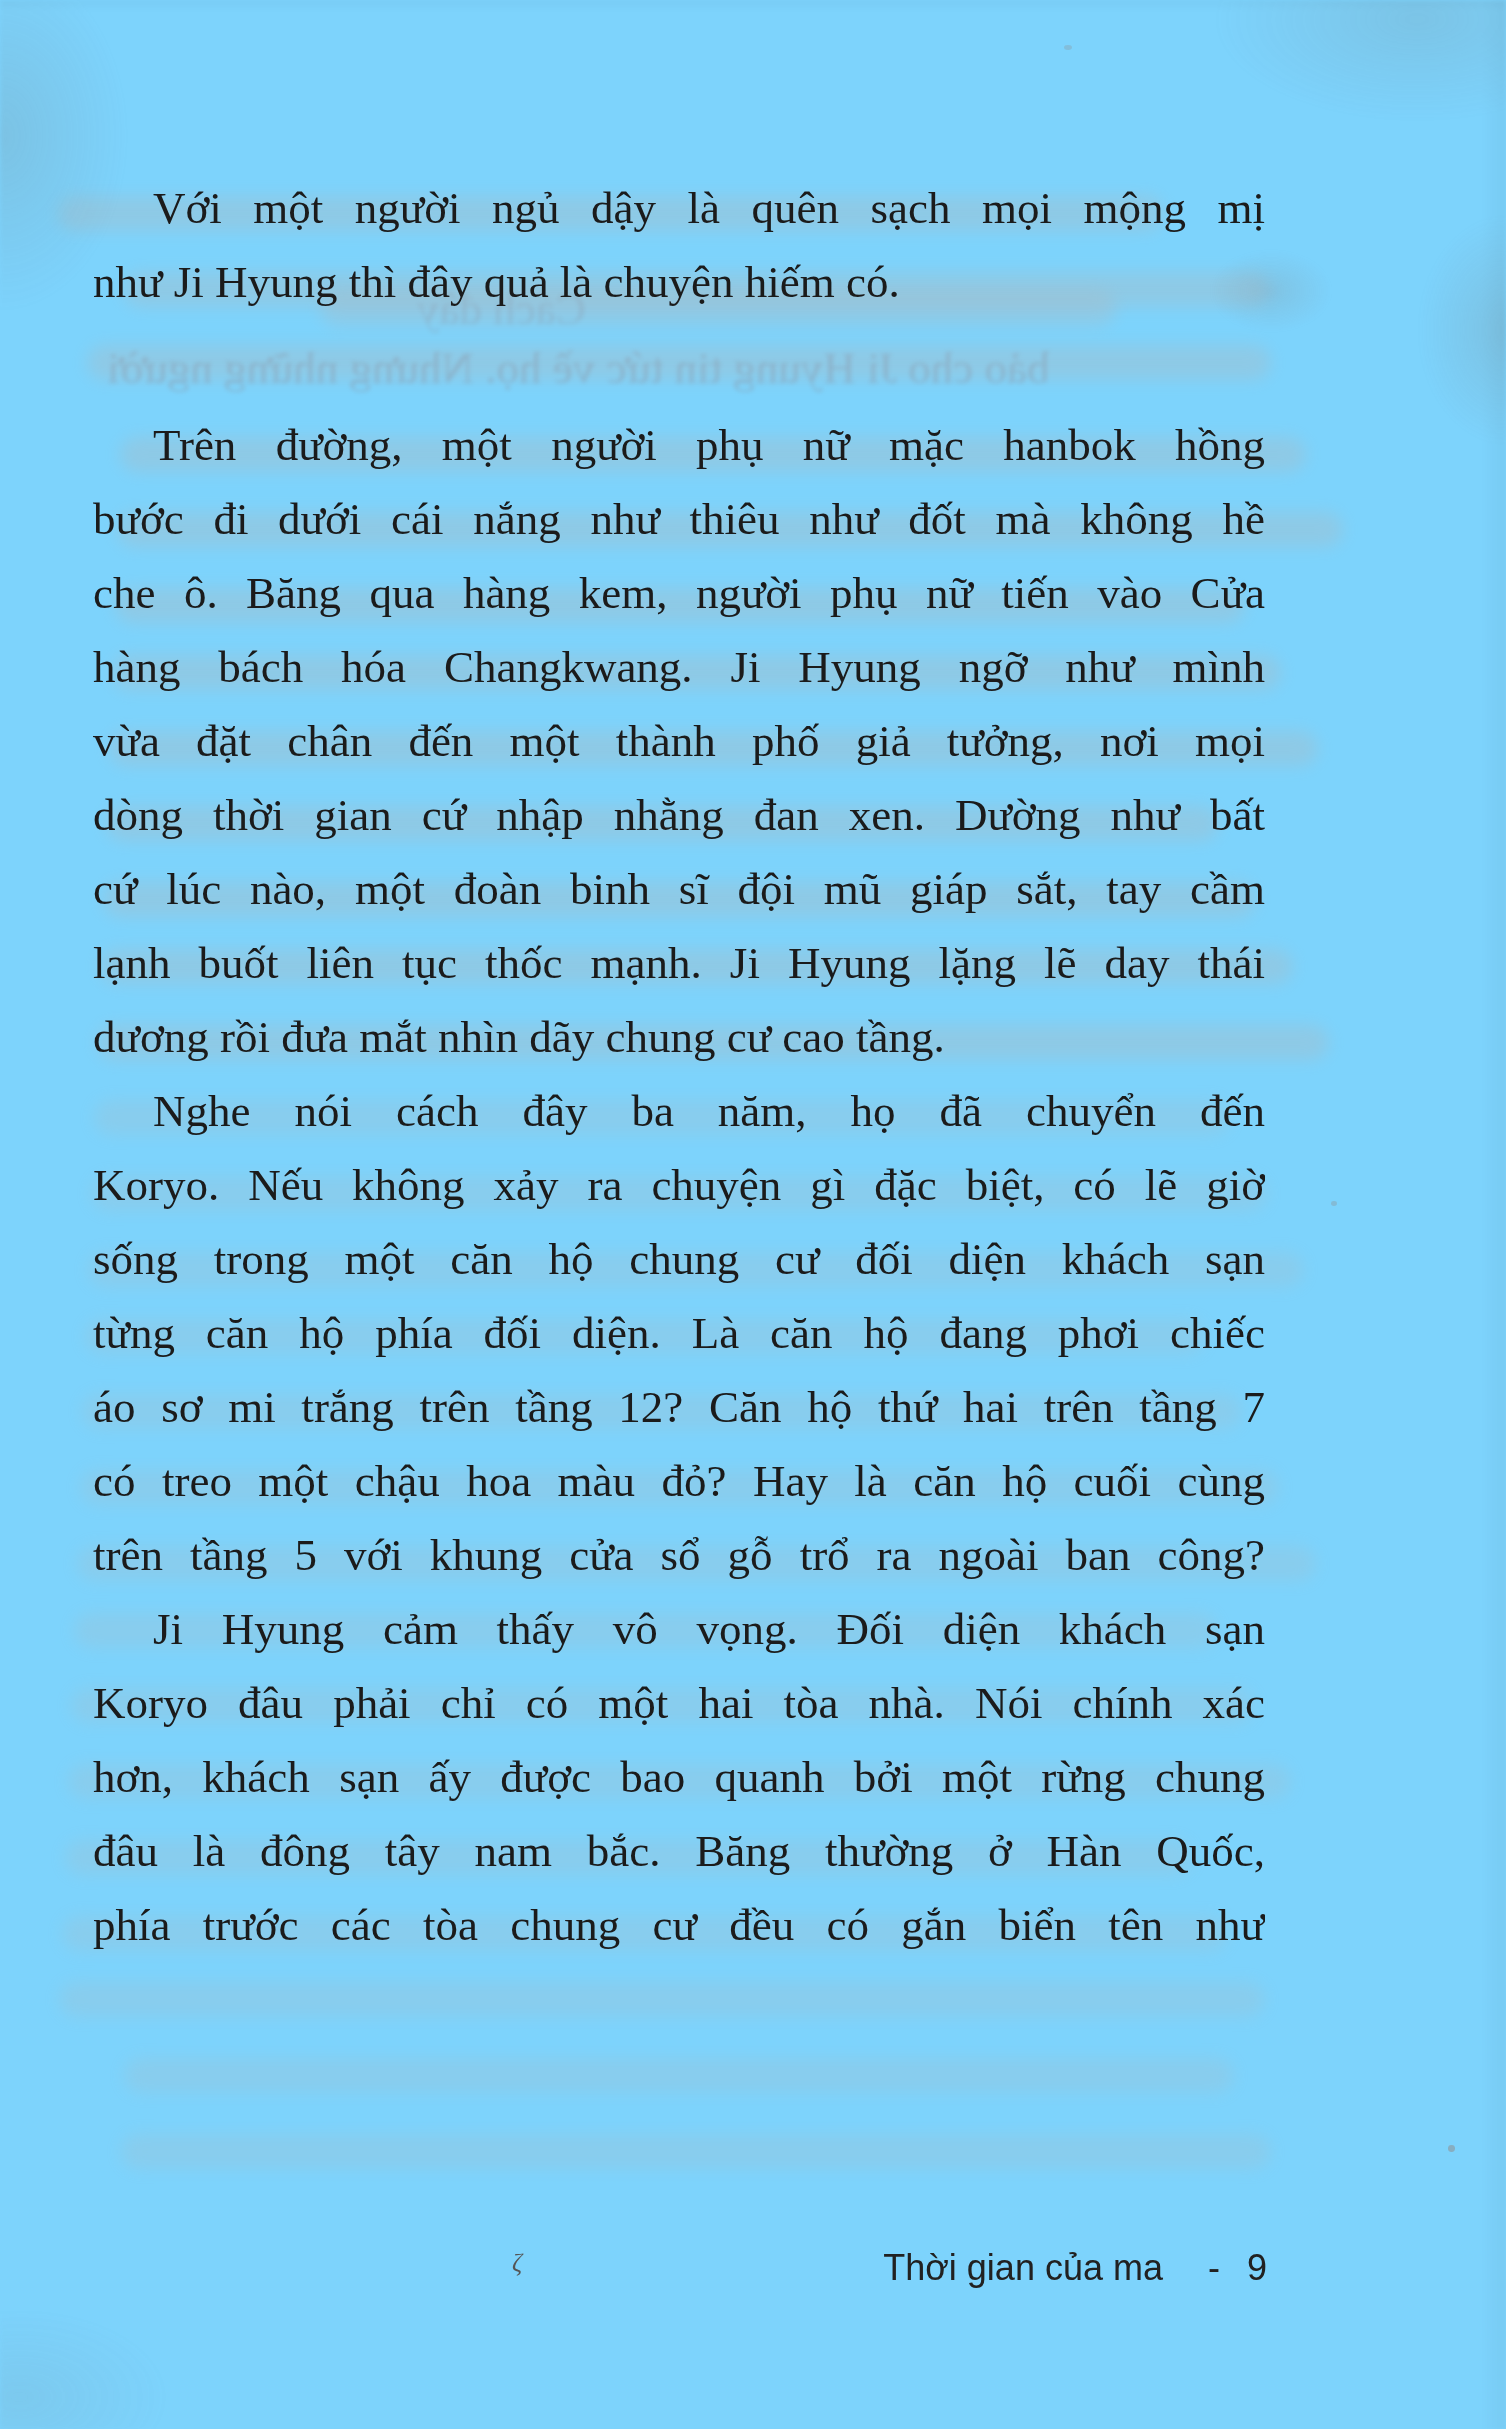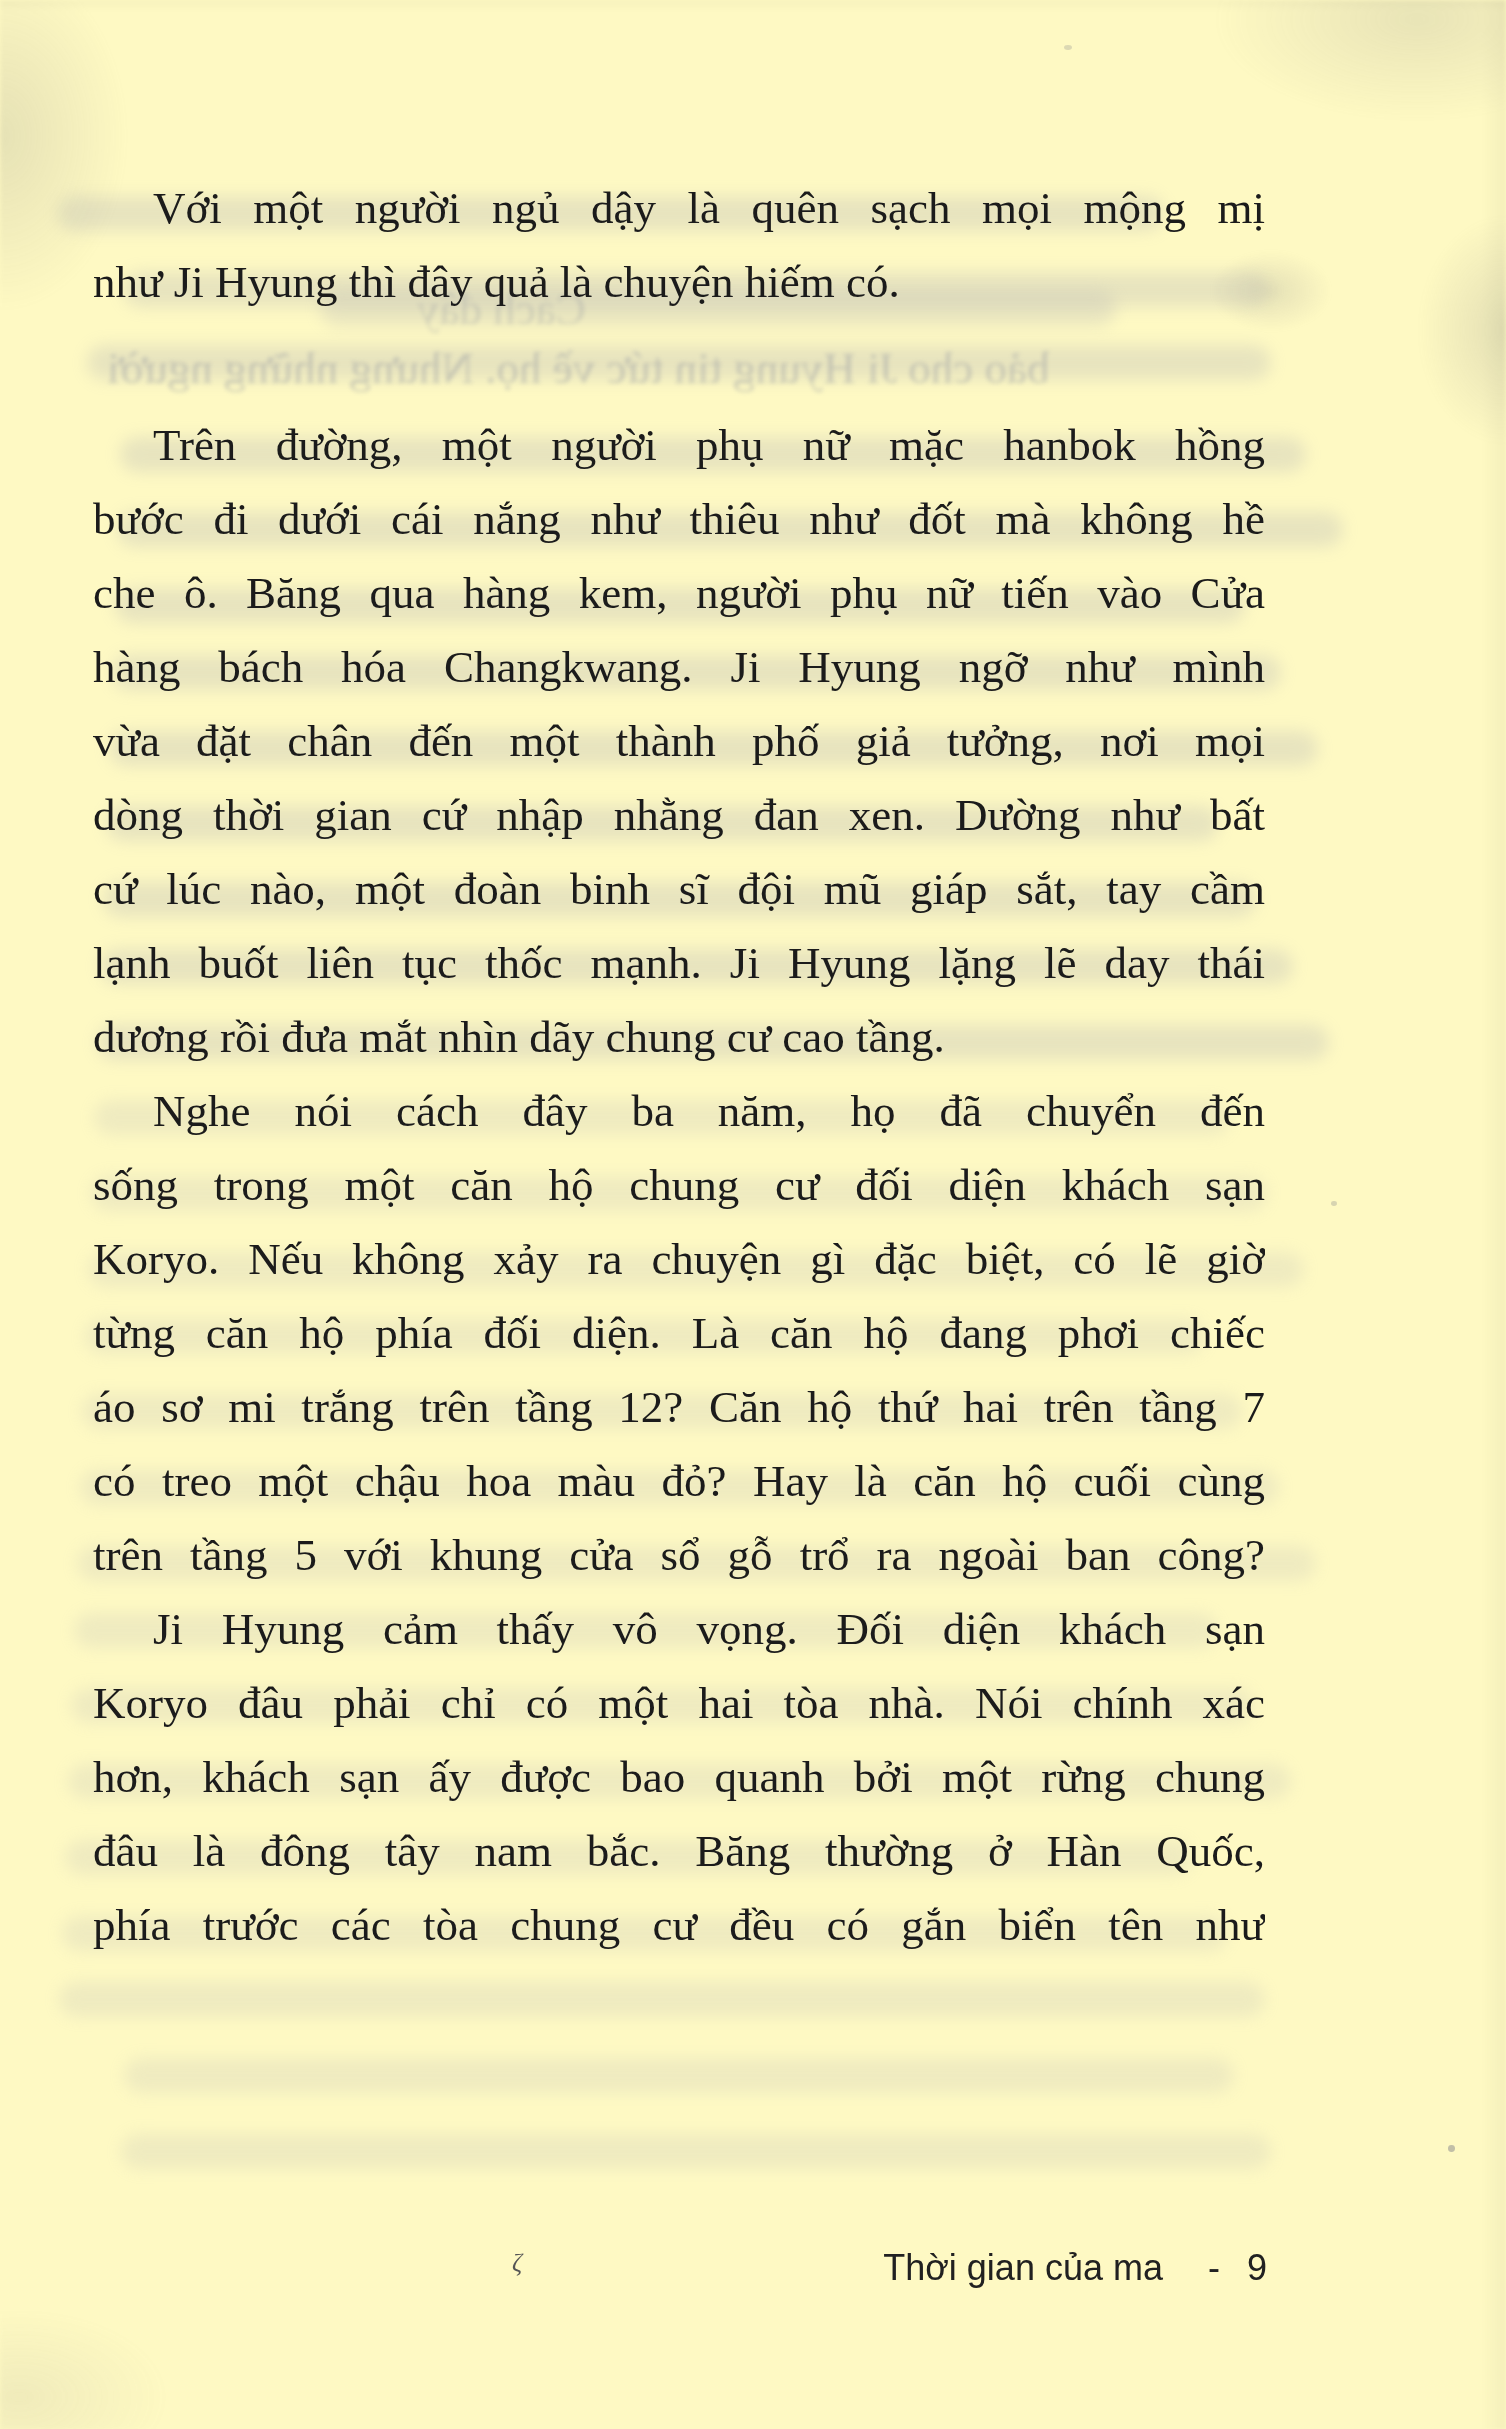--- a/index.html
+++ b/index.html
@@ -1,19 +1,19 @@
 <!DOCTYPE html>
 <html><head>
 <meta charset="utf-8">
 <style>
   html,body{margin:0;padding:0;background:#888;}
   .page{
     position:relative;
     width:1506px;height:2430px;
-    background:#fef9c3;
+    background:#7dd3fc;
     overflow:hidden;
     font-family:"Liberation Serif", serif;
   }
   
   .vignette{
     position:absolute;inset:0;z-index:2;pointer-events:none;
     background:
       radial-gradient(184px 252px at 0px 136px,   rgba(120,120,120,0.18), transparent 70%),
       radial-gradient(291px 146px at 1417px 19.4px, rgba(120,120,120,0.16), transparent 70%),
       radial-gradient(126px 165px at 1506px 330px,rgba(120,120,120,0.20), transparent 70%),
@@ -118,22 +118,22 @@
         <div class="line">che ô. Băng qua hàng kem, người phụ nữ tiến vào Cửa</div>
         <div class="line">hàng bách hóa Changkwang. Ji Hyung ngỡ như mình</div>
         <div class="line">vừa đặt chân đến một thành phố giả tưởng, nơi mọi</div>
         <div class="line">dòng thời gian cứ nhập nhằng đan xen. Dường như bất</div>
         <div class="line">cứ lúc nào, một đoàn binh sĩ đội mũ giáp sắt, tay cầm</div>
         <div class="line">lạnh buốt liên tục thốc mạnh. Ji Hyung lặng lẽ day thái</div>
         <div class="line short">dương rồi đưa mắt nhìn dãy chung cư cao tầng.</div>
       </div>
       <div class="para">
         <div class="line indent">Nghe nói cách đây ba năm, họ đã chuyển đến</div>
+        <div class="line">Koryo. Nếu không xảy ra chuyện gì đặc biệt, có lẽ giờ</div>
         <div class="line">sống trong một căn hộ chung cư đối diện khách sạn</div>
-        <div class="line">Koryo. Nếu không xảy ra chuyện gì đặc biệt, có lẽ giờ</div>
         <div class="line">từng căn hộ phía đối diện. Là căn hộ đang phơi chiếc</div>
         <div class="line">áo sơ mi trắng trên tầng 12? Căn hộ thứ hai trên tầng 7</div>
         <div class="line">có treo một chậu hoa màu đỏ? Hay là căn hộ cuối cùng</div>
         <div class="line">trên tầng 5 với khung cửa sổ gỗ trổ ra ngoài ban công?</div>
       </div>
       <div class="para">
         <div class="line indent">Ji Hyung cảm thấy vô vọng. Đối diện khách sạn</div>
         <div class="line">Koryo đâu phải chỉ có một hai tòa nhà. Nói chính xác</div>
         <div class="line">hơn, khách sạn ấy được bao quanh bởi một rừng chung</div>
         <div class="line">đâu là đông tây nam bắc. Băng thường ở Hàn Quốc,</div>

